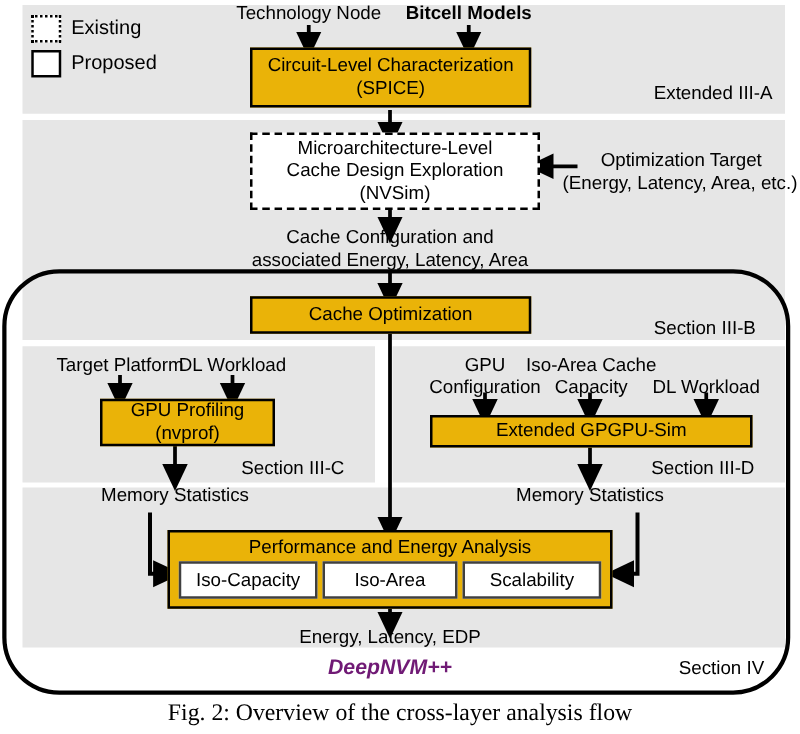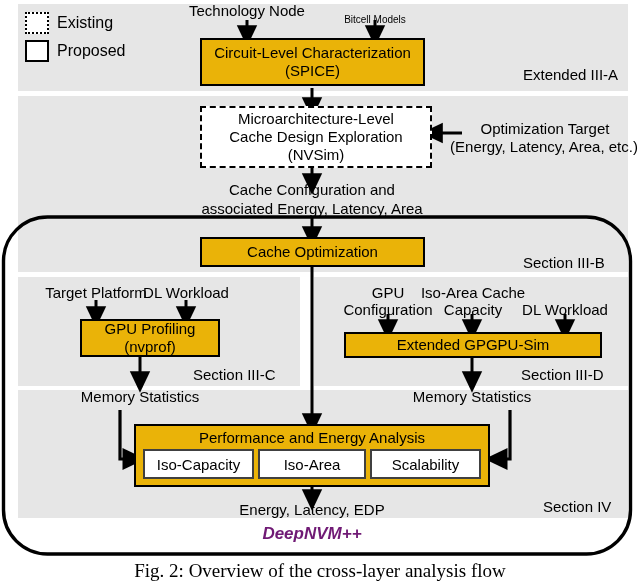--- a/index.html
+++ b/index.html
@@ -98,21 +98,21 @@
     <line x1="312" y1="487" x2="312" y2="500" stroke="#000" stroke-width="3" marker-end="url(#ah)"></line>
   </svg>
 
   <div class="legend-sq-d" style="left:25px;top:12px;width:24px;height:22px;"></div>
   <div class="legend-txt" style="left:57px;top:14px;font-size:16px;">Existing</div>
 
   <div class="legend-sq-s" style="left:25px;top:40px;width:24px;height:22px;"></div>
   <div class="legend-txt" style="left:57px;top:42px;font-size:16px;">Proposed</div>
 
   <div class="lbl" style="left:177px;top:2px;width:140px;font-size:15px;">Technology Node</div>
-  <div class="lbl" style="left:315px;top:14px;width:120px;font-size:10px;">Bitcell Models</div>
+  <div class="lbl" style="left:315px;top:2px;width:120px;font-size:15px;font-weight:bold;">Bitcell Models</div>
 
   <div class="boxw" style="left:200px;top:38px;width:225px;height:48px;font-size:15px;">
     <div>Circuit-Level Characterization</div>
     <div>(SPICE)</div>
   </div>
 
   <div class="sect" style="left:523px;top:66px;font-size:15px;">Extended III-A</div>
 
   <div class="boxd" style="left:200px;top:106px;width:232px;height:62px;font-size:15px;">
     <div>Microarchitecture-Level</div>
@@ -168,19 +168,19 @@
   </div>
   <div class="subbox" style="left:258px;top:449px;width:108px;height:30px;font-size:15px;">
     <span>Iso-Area</span>
   </div>
   <div class="subbox" style="left:370px;top:449px;width:111px;height:30px;font-size:15px;">
     <span>Scalability</span>
   </div>
 
   <div class="lbl" style="left:222px;top:501px;width:180px;font-size:15px;">Energy, Latency, EDP</div>
 
-  <div class="sect" style="left:543px;top:498px;font-size:15px;">Section IV</div>
+  <div class="sect" style="left:543px;top:526px;font-size:15px;">Section IV</div>
 
   <div class="deep" style="left:222px;top:524px;width:180px;font-size:17px;color:#701a75;">DeepNVM++</div>
 
   <div class="cap">Fig. 2: Overview of the cross-layer analysis flow</div>
 
 </div>
 
 </body></html>

